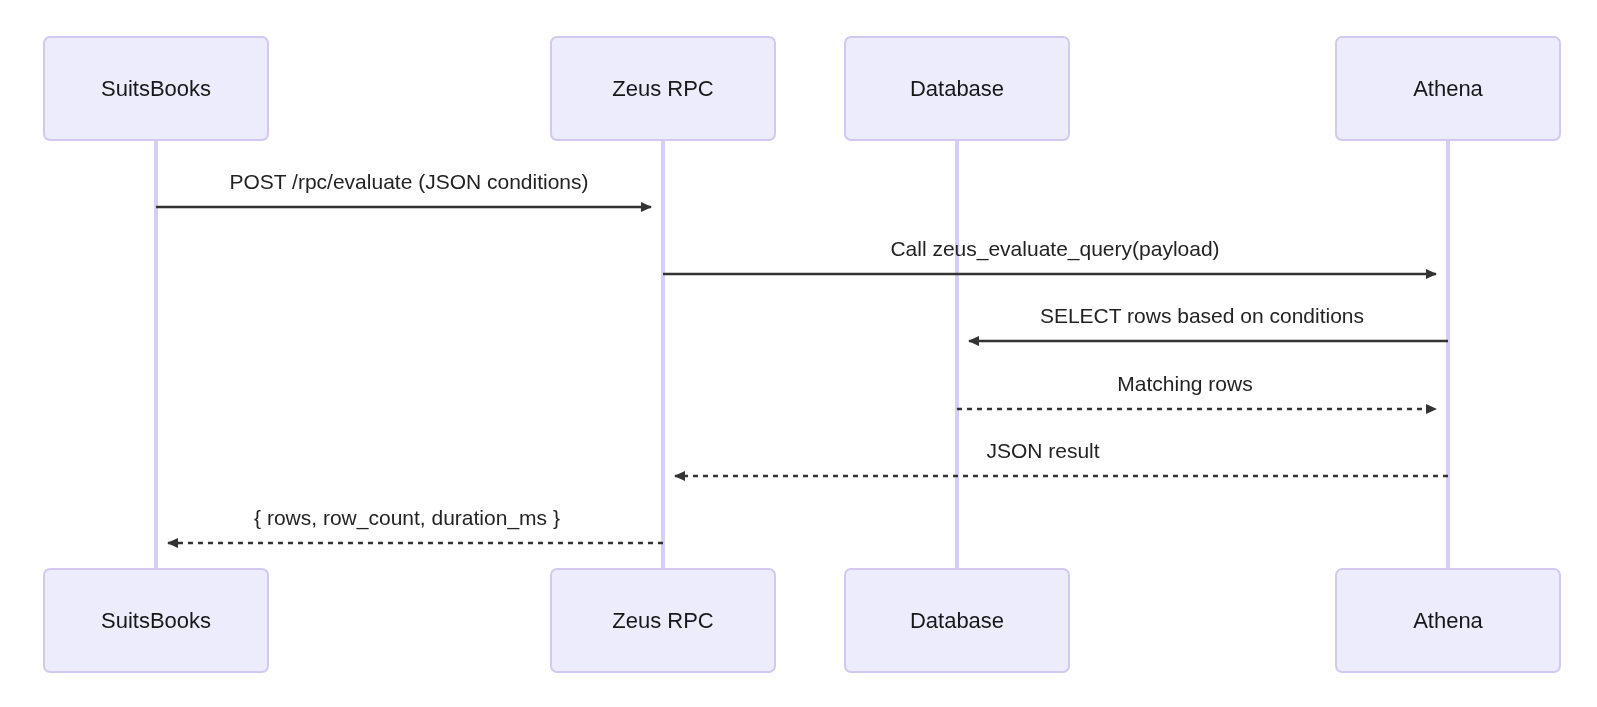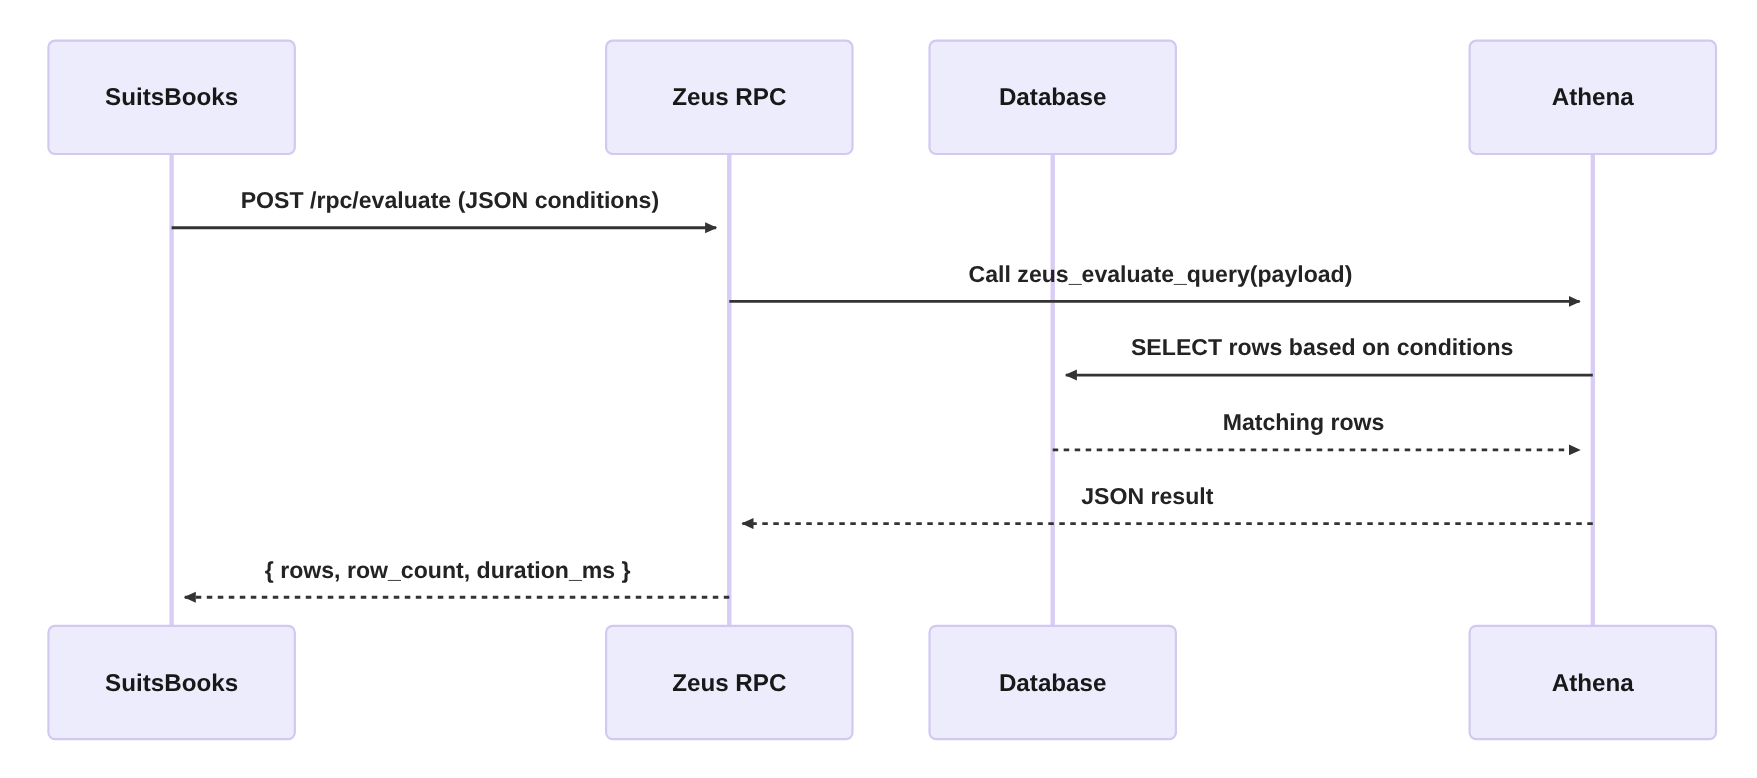--- a/index.html
+++ b/index.html
@@ -9,21 +9,20 @@
   }
   body {
     font-family: "Liberation Sans", sans-serif;
   }
   #diagram-root {
     position: relative;
     width: 1597px;
     height: 707px;
     background: #ffffff;
     overflow: hidden;
-    font-weight: bold;
   }
   svg#sequence-svg {
     position: absolute;
     left: 0;
     top: 0;
     width: 1597px;
     height: 707px;
     display: block;
   }
   .actor-box {

